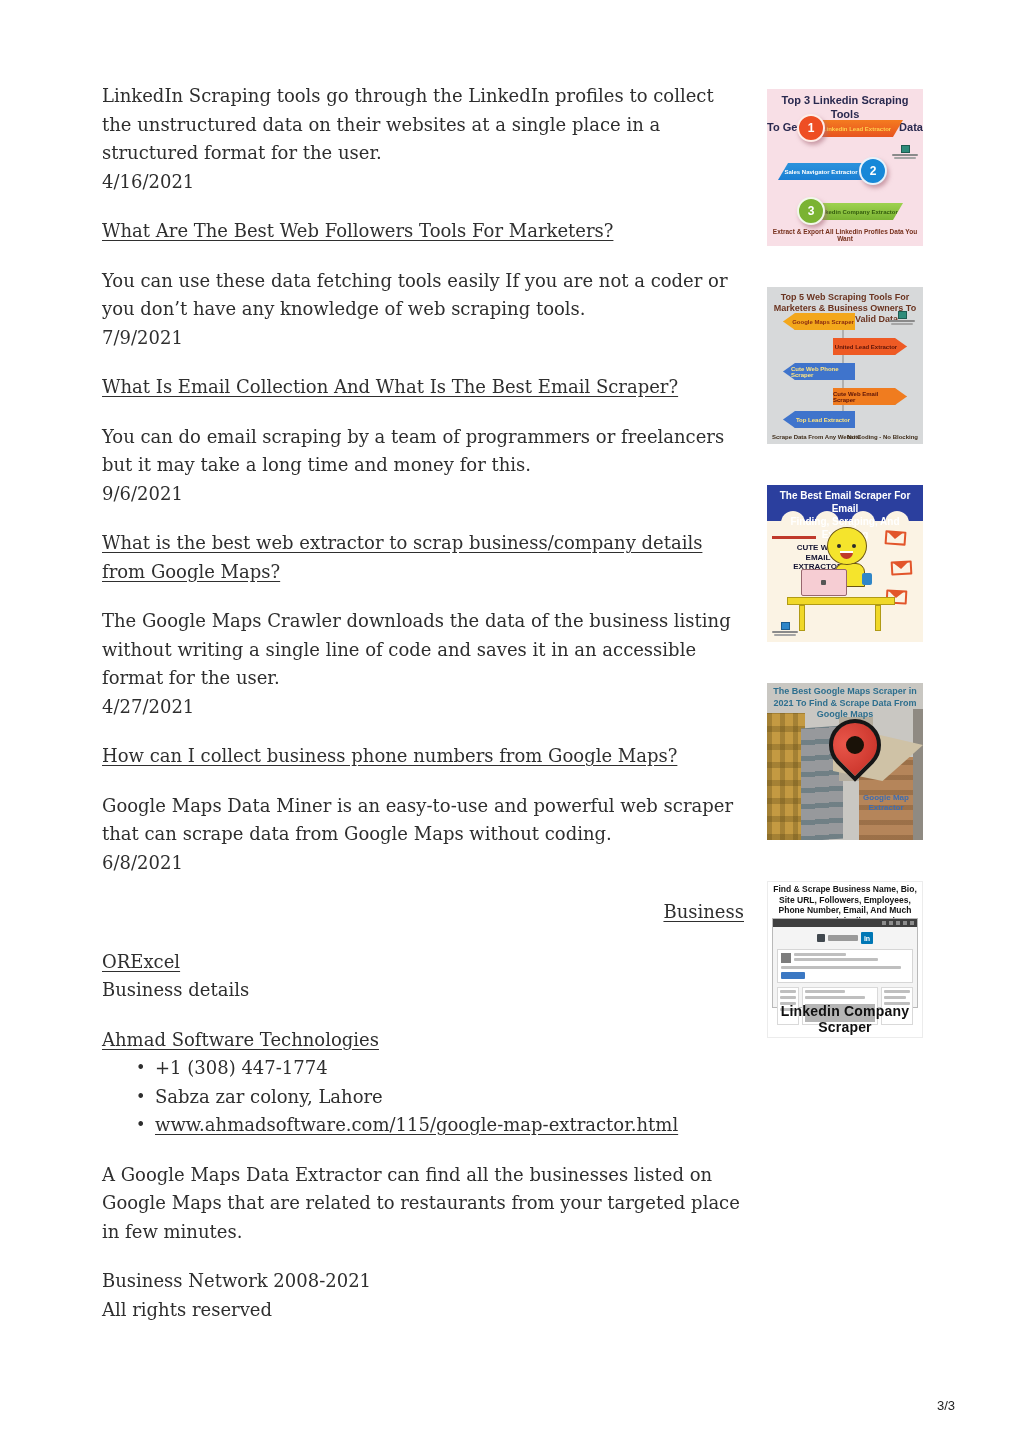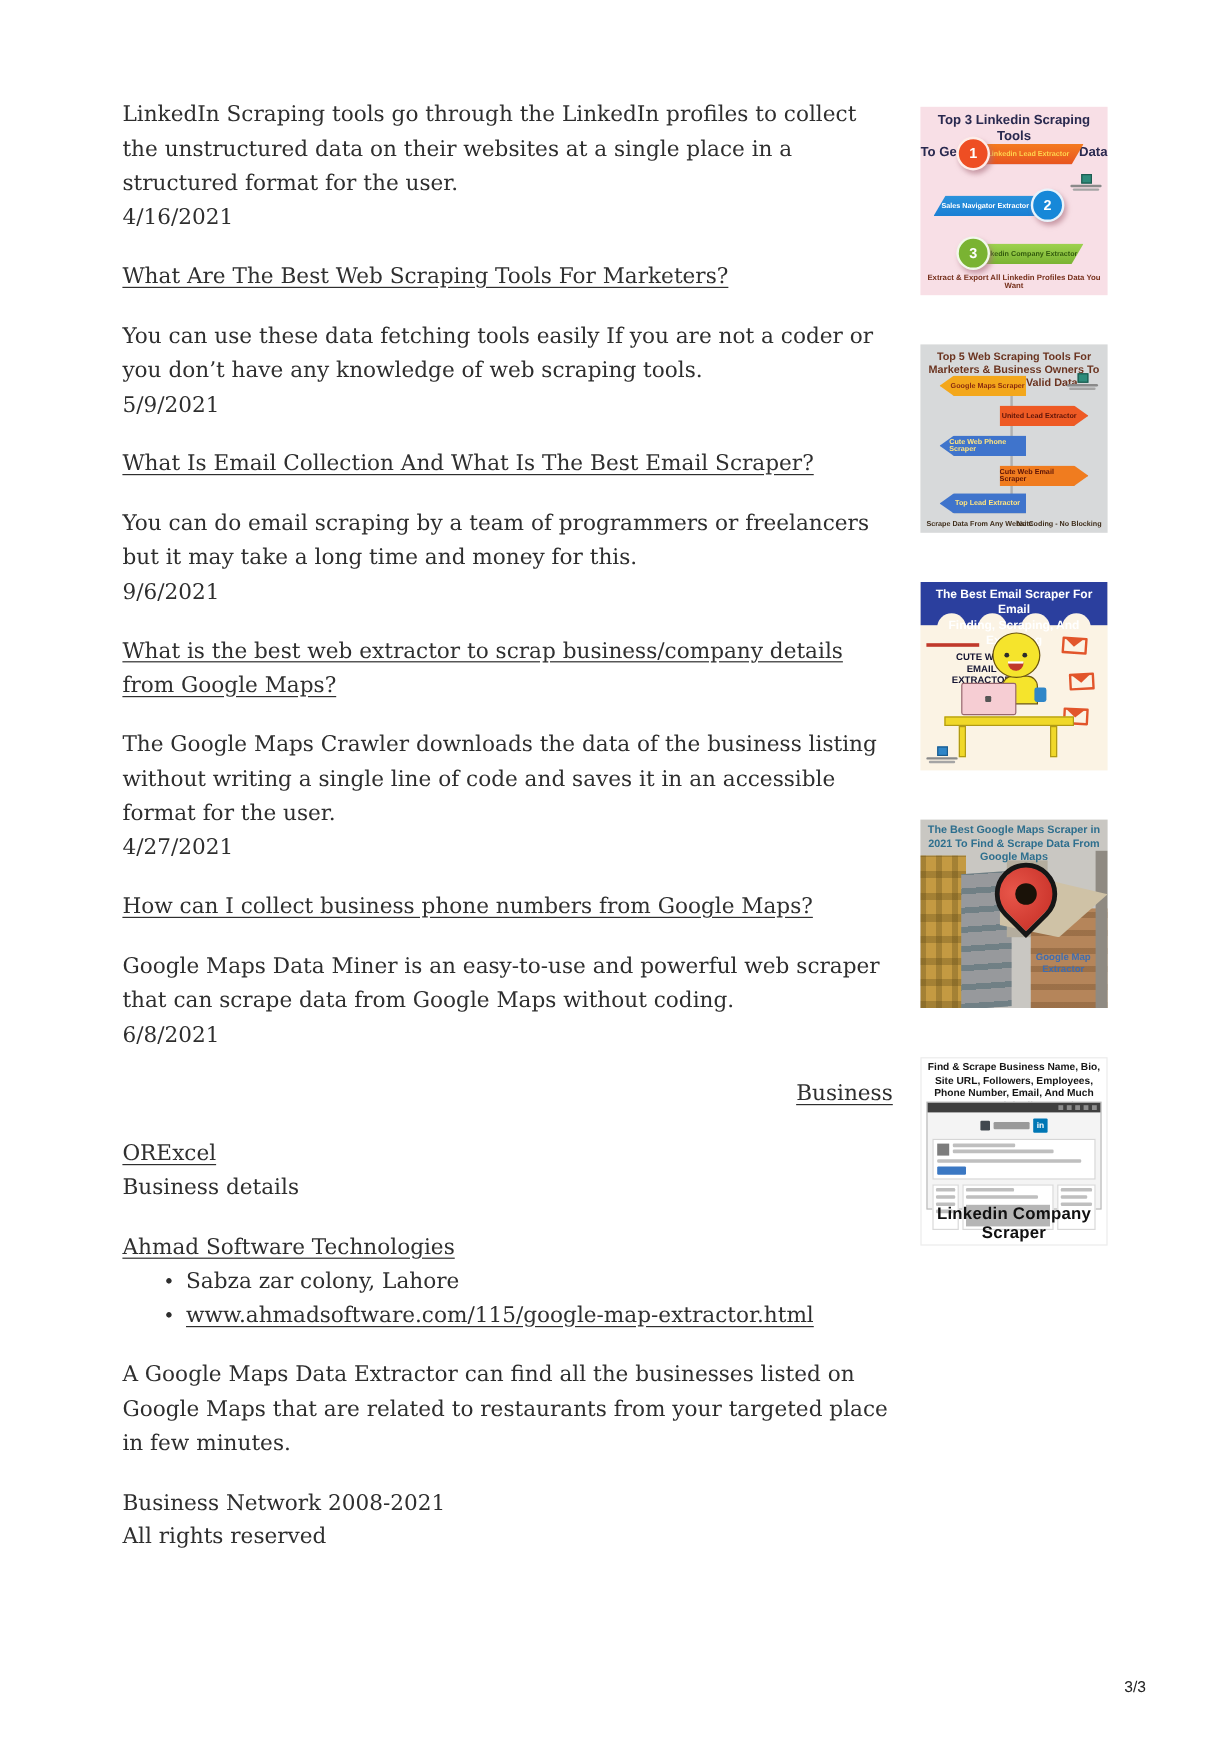--- a/index.html
+++ b/index.html
@@ -188,26 +188,26 @@
 <body>
 
 <div class="content">
 
   <div class="block">
     <div>LinkedIn Scraping tools go through the LinkedIn profiles to collect the unstructured data on their websites at a single place in a structured format for the user.</div>
     <div>4/16/2021</div>
   </div>
 
   <div class="block">
-    <span class="doc-link">What Are The Best Web Scraping Tools For Marketers?</span>
+    <span class="doc-link">What Are The Best Web Followers Tools For Marketers?</span>
   </div>
 
   <div class="block">
     <div>You can use these data fetching tools easily If you are not a coder or you don’t have any knowledge of web scraping tools.</div>
-    <div>5/9/2021</div>
+    <div>7/9/2021</div>
   </div>
 
   <div class="block">
     <span class="doc-link">What Is Email Collection And What Is The Best Email Scraper?</span>
   </div>
 
   <div class="block">
     <div>You can do email scraping by a team of programmers or freelancers but it may take a long time and money for this.</div>
     <div>9/6/2021</div>
   </div>
@@ -235,20 +235,21 @@
   </div>
 
   <div class="block">
     <div><span class="doc-link">ORExcel</span></div>
     <div>Business details</div>
   </div>
 
   <div class="block">
     <div><span class="doc-link">Ahmad Software Technologies</span></div>
     <ul class="contact-list">
+      <li>+1 (308) 447-1774</li>
       <li>Sabza zar colony, Lahore</li>
       <li><span class="doc-link">www.ahmadsoftware.com/115/google-map-extractor.html</span></li>
     </ul>
   </div>
 
   <div class="block">A Google Maps Data Extractor can find all the businesses listed on Google Maps that are related to restaurants from your targeted place in few minutes.</div>
 
   <div class="block">
     <div>Business Network 2008-2021</div>
     <div>All rights reserved</div>

